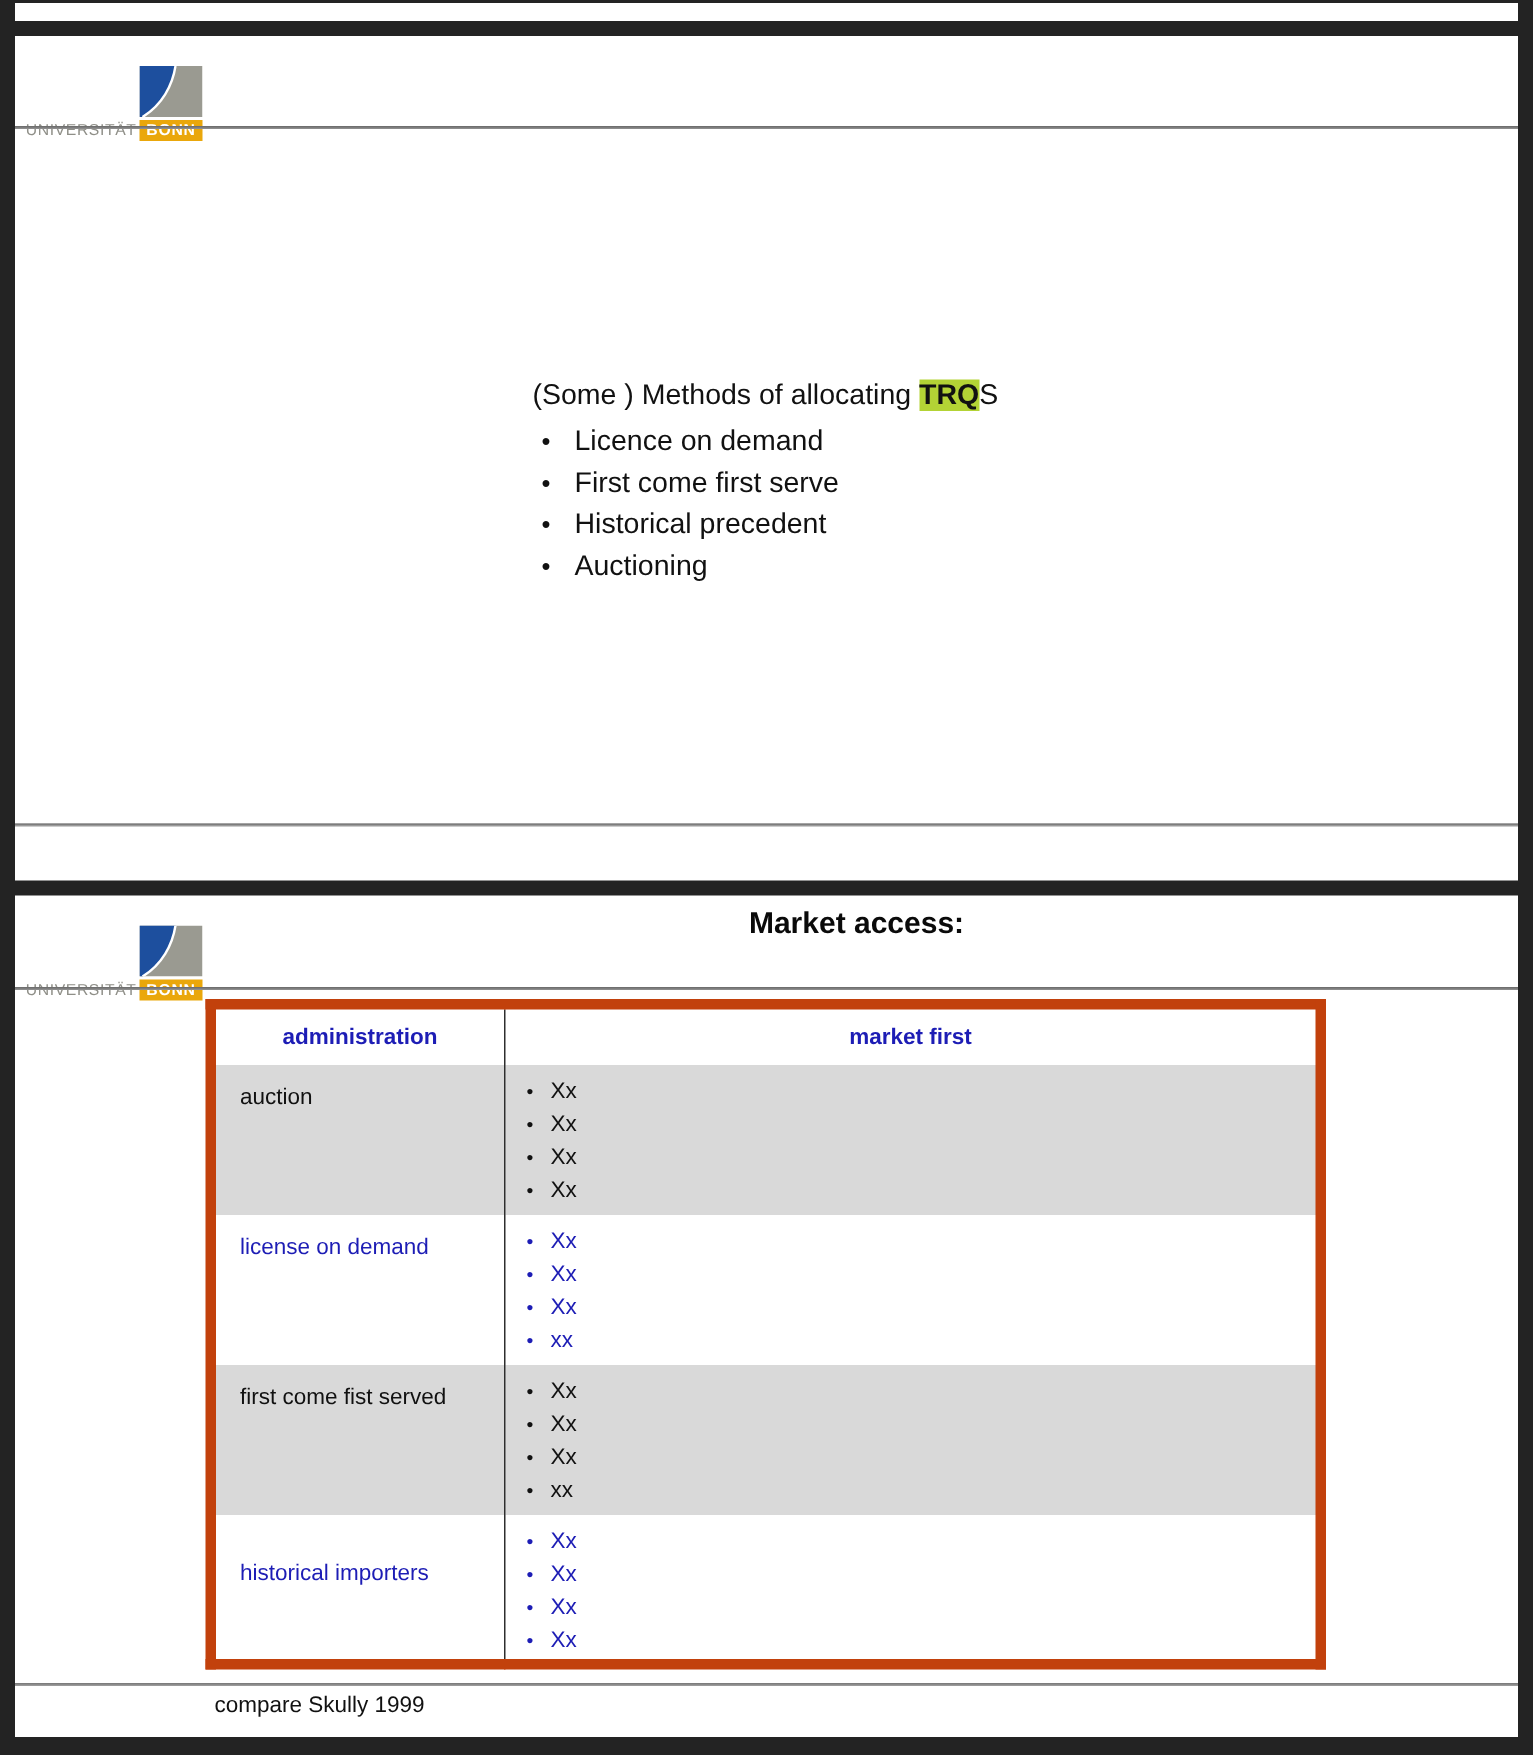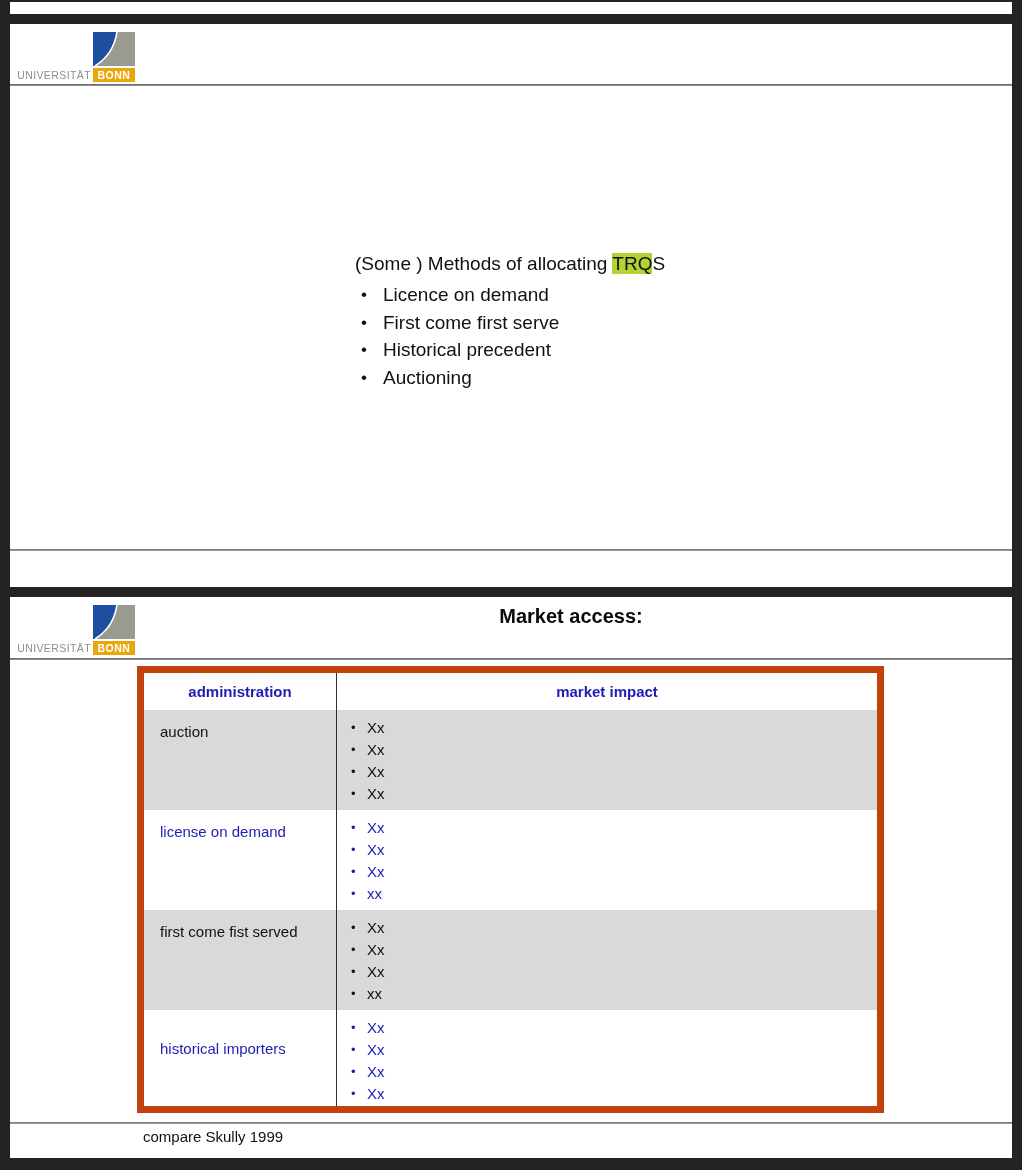--- a/index.html
+++ b/index.html
@@ -19,21 +19,21 @@
     position:relative;
     overflow:hidden;
   }
   .canvas{position:absolute;inset:0;background:var(--canvas-dark);}
   .page{position:absolute;left:10px;width:1002px;background:#ffffff;}
   .page-fragment{top:2px;height:12px;}
   .slide1{top:24px;height:563px;}
   .slide2{top:597px;height:561px;}
 
   
-  .logo{position:absolute;left:0;top:0;width:140px;height:54px;}
+  .logo{position:absolute;left:0;top:12px;width:140px;height:54px;}
   .uni-label{
     position:absolute;left:0;top:45px;width:81px;
     text-align:right;font-size:10.5px;letter-spacing:.4px;
     color:#8f8f88;white-space:nowrap;
   }
   .logo-mark{position:absolute;left:83px;top:8px;}
   .bonn-badge{
     position:absolute;left:83px;top:44px;width:42px;height:14px;
     background:var(--logo-yellow);color:#ffffff;
     font-size:10.5px;font-weight:bold;letter-spacing:.5px;
@@ -42,21 +42,21 @@
 
   
   .header-rule{position:absolute;left:0;right:0;top:60px;height:2px;background:#8c8c8c;border-top:1px solid #6f6f6f;}
   .slide2 .header-rule{top:61px;}
   .footer-rule{position:absolute;left:0;right:0;top:525px;height:2px;background:#9a9a9a;border-top:1px solid #7d7d7d;}
   .page-num{position:absolute;right:28px;top:563px;font-size:15px;color:#a16207;margin-top:15px;}
   .footnote{position:absolute;left:133px;top:531px;font-size:15px;color:#111;}
 
   
   .s1-title{position:absolute;left:345px;top:229px;font-size:19px;color:#111;white-space:nowrap;}
-  .s1-title .hl{background:var(--highlight);padding:0 0;}
+  .s1-title .hl{background:var(--highlight);padding:0 0;font-weight:bold;}
   .s1-bullets{position:absolute;left:345px;top:257px;font-size:19px;color:#111;}
   .bullet-line{display:flex;line-height:27.5px;}
   .bullet-line .dot{width:28px;padding-left:6px;font-size:17px;}
 
   
   .s2-title{
     position:absolute;left:130px;right:10px;top:6px;
     text-align:center;font-size:20px;font-weight:bold;color:#0a0a0a;line-height:26px;
   }
   .quota-table{
@@ -145,21 +145,21 @@
     <div class="header-rule"></div>
 
     <table class="quota-table">
       <colgroup>
           <col class="c1">
           <col class="c2">
         </colgroup>
       <thead>
         <tr>
           <th>administration</th>
-          <th>market impact</th>
+          <th>market first</th>
         </tr>
       </thead>
       <tbody>
           <tr class="shaded ">
             <td class="label-cell">auction</td>
             <td class="impact-cell">
               <div class="impact-line">
                 <span class="idot">•</span>
                 <span>Xx</span>
               </div>

